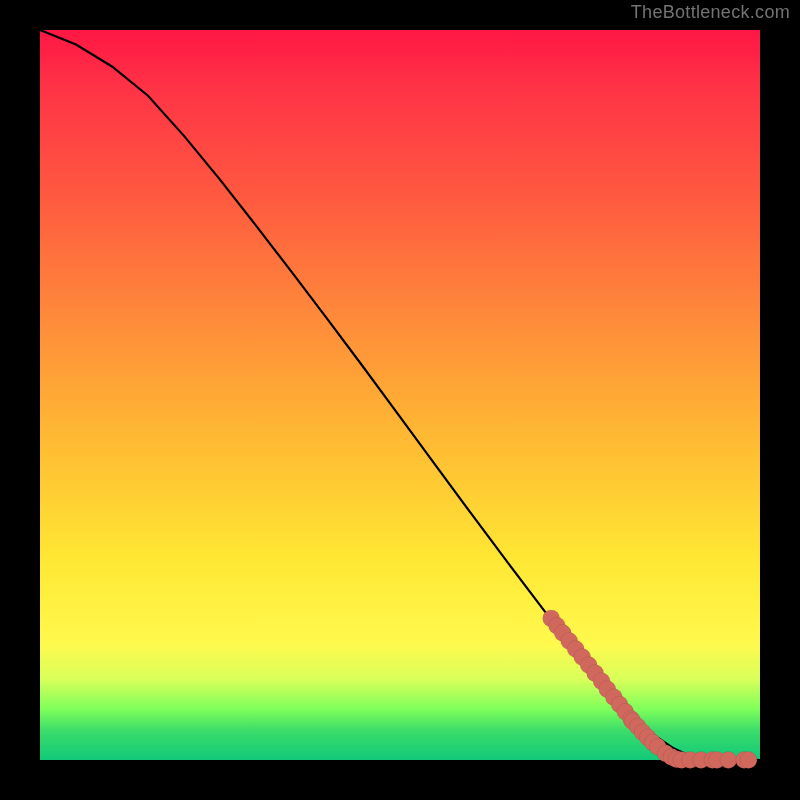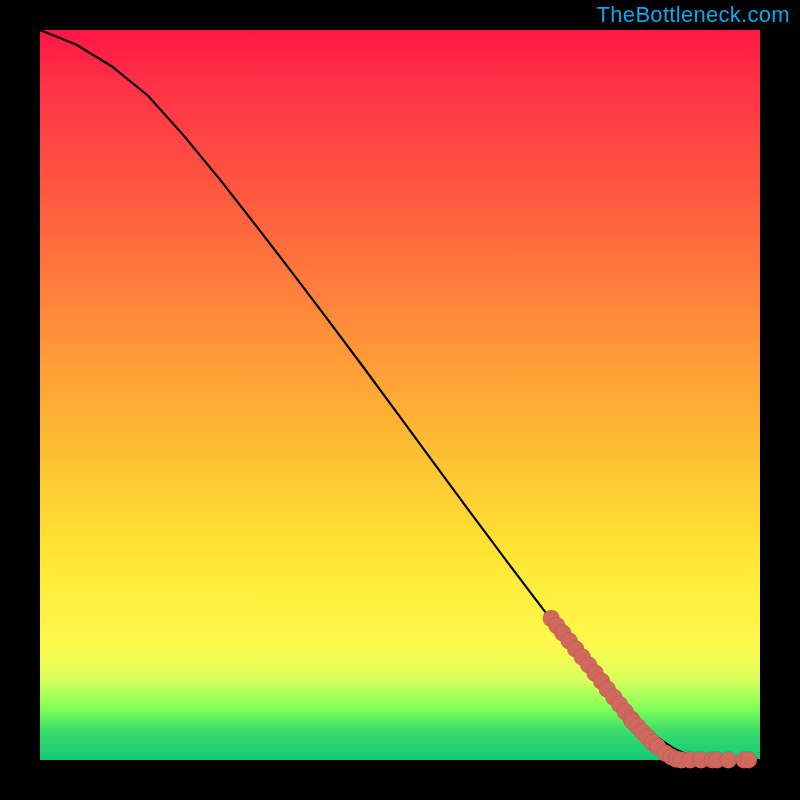--- a/index.html
+++ b/index.html
@@ -14,22 +14,22 @@
   .stage {
     position: relative;
     width: 800px;
     height: 800px;
     background: #000;
   }
   .watermark {
     position: absolute;
     top: 2px;
     right: 10px;
-    color: #0ea5e9;
-    font-size: 22px;
+    color: #737373;
+    font-size: 18px;
     font-weight: 500;
     letter-spacing: 0.3px;
     user-select: none;
     text-align: center;
   }
   .plot-area {
     position: absolute;
     left: 40px;
     top: 30px;
     width: 720px;

